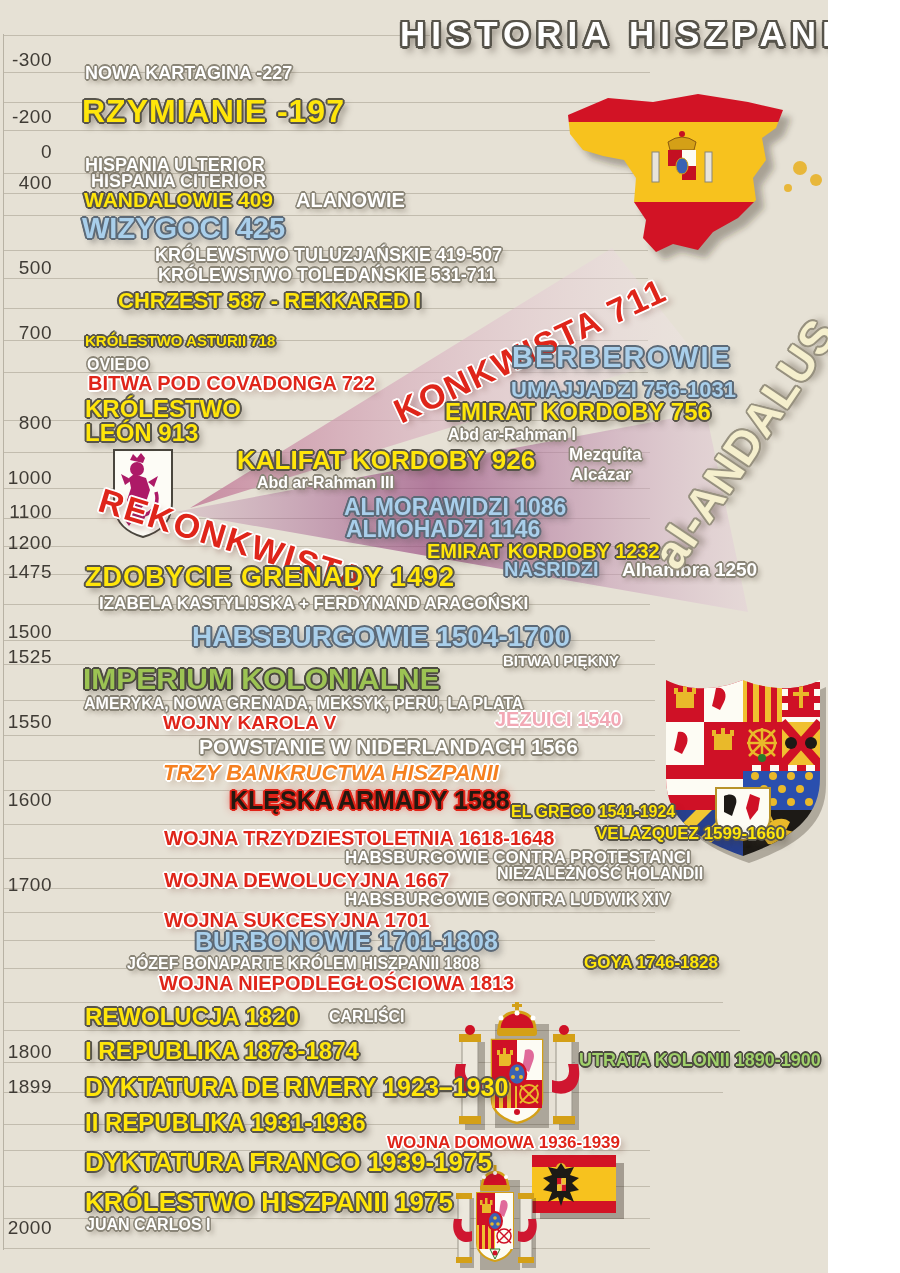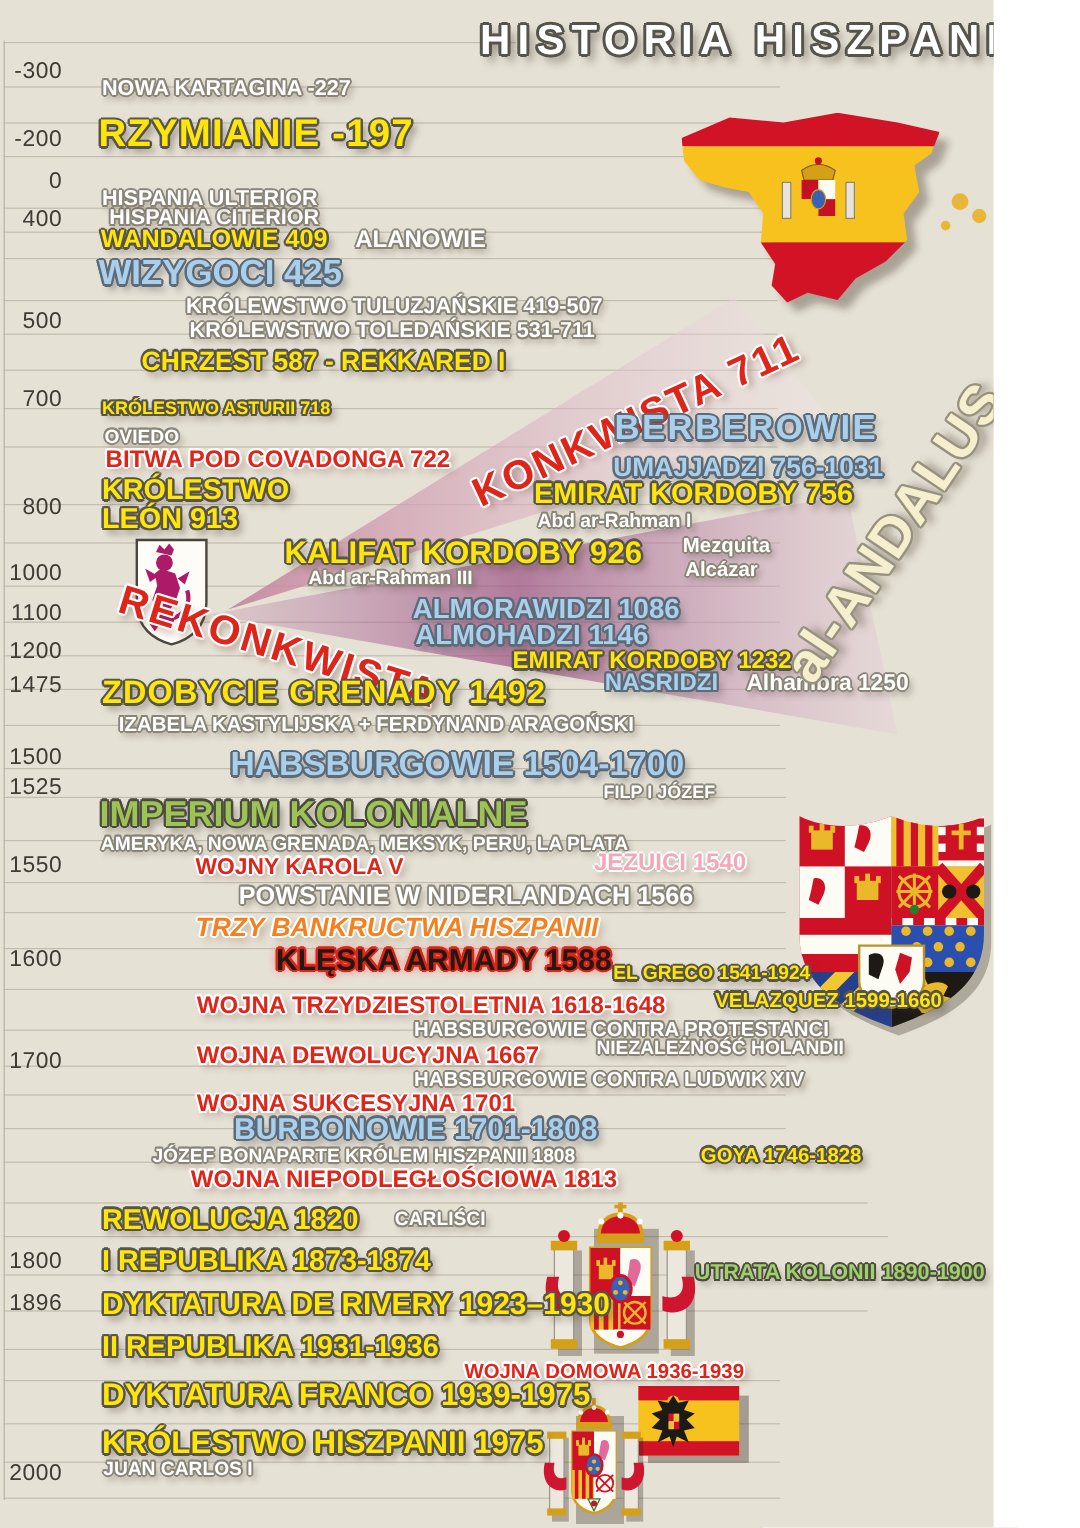--- a/index.html
+++ b/index.html
@@ -403,21 +403,21 @@
     <div class="year" style="top: 467px;">1000</div>
     <div class="year" style="top: 501px;">1100</div>
     <div class="year" style="top: 532px;">1200</div>
     <div class="year" style="top: 561px;">1475</div>
     <div class="year" style="top: 621px;">1500</div>
     <div class="year" style="top: 646px;">1525</div>
     <div class="year" style="top: 711px;">1550</div>
     <div class="year" style="top: 789px;">1600</div>
     <div class="year" style="top: 874px;">1700</div>
     <div class="year" style="top: 1041px;">1800</div>
-    <div class="year" style="top: 1076px;">1896</div>
+    <div class="year" style="top: 1076px;">1899</div>
     <div class="year" style="top: 1217px;">2000</div>
     <div class="ev c-w" style="left: 85px; top: 64px; font-size: 18px;">NOWA KARTAGINA -227</div>
     <div class="ev c-y" style="left: 82px; top: 95px; font-size: 32px; letter-spacing: 1px;">RZYMIANIE -197</div>
     <div class="ev c-w" style="left: 91px; top: 136px; font-size: 18px; margin-top: 36px;">HISPANIA CITERIOR</div>
     <div class="ev c-w" style="left: 85px; top: 156px; font-size: 18px;">HISPANIA ULTERIOR</div>
     <div class="ev c-y" style="left: 84px; top: 189px; font-size: 21px;">WANDALOWIE 409</div>
     <div class="ev c-w" style="left: 296px; top: 190px; font-size: 20px;">ALANOWIE</div>
     <div class="ev c-b" style="left: 82px; top: 214px; font-size: 29px;">WIZYGOCI 425</div>
     <div class="ev c-w" style="left: 155px; top: 246px; font-size: 18px;">KRÓLEWSTWO TULUZJAŃSKIE 419-507</div>
     <div class="ev c-w" style="left: 158px; top: 266px; font-size: 18px;">KRÓLEWSTWO TOLEDAŃSKIE 531-711</div>
@@ -439,21 +439,21 @@
     <div class="ev c-r" style="left: 100px; top: 482px; font-size: 34px; transform: rotate(17deg); transform-origin: 0px 50%; letter-spacing: 2px;">REKONKWISTA</div>
     <div class="ev c-b" style="left: 344px; top: 496px; font-size: 23px;">ALMORAWIDZI 1086</div>
     <div class="ev c-b" style="left: 346px; top: 518px; font-size: 23px;">ALMOHADZI 1146</div>
     <div class="ev c-y" style="left: 427px; top: 541px; font-size: 20px;">EMIRAT KORDOBY 1232</div>
     <div class="ev c-b" style="left: 504px; top: 559px; font-size: 20px;">NASRIDZI</div>
     <div class="ev c-w" style="left: 622px; top: 560px; font-size: 19px;">Alhambra 1250</div>
     <div class="ev c-cr" style="left: 664px; top: 540px; font-size: 46px; transform: rotate(-56deg); transform-origin: 0px 50%; letter-spacing: 1px;">al-ANDALUS</div>
     <div class="ev c-y" style="left: 85px; top: 564px; font-size: 27px; letter-spacing: 1px;">ZDOBYCIE GRENADY 1492</div>
     <div class="ev c-w" style="left: 99px; top: 595px; font-size: 17px;">IZABELA KASTYLIJSKA + FERDYNAND ARAGOŃSKI</div>
     <div class="ev c-b" style="left: 192px; top: 623px; font-size: 28px;">HABSBURGOWIE 1504-1700</div>
-    <div class="ev c-w" style="left: 503px; top: 653px; font-size: 15px;">FILP I JÓZEF</div>
+    <div class="ev c-w" style="left: 503px; top: 653px; font-size: 15px;">BITWA I PIĘKNY</div>
     <div class="ev c-w" style="left: 84px; top: 696px; font-size: 16px;">AMERYKA, NOWA GRENADA, MEKSYK, PERU, LA PLATA</div>
     <div class="ev c-g" style="left: 83px; top: 664px; font-size: 30px;">IMPERIUM KOLONIALNE</div>
     <div class="ev c-r" style="left: 163px; top: 713px; font-size: 19px;">WOJNY KAROLA V</div>
     <div class="ev c-p" style="left: 495px; top: 709px; font-size: 20px;">JEZUICI 1540</div>
     <div class="ev c-w" style="left: 199px; top: 736px; font-size: 21px;">POWSTANIE W NIDERLANDACH 1566</div>
     <div class="ev c-o" style="left: 163px; top: 762px; font-size: 22px;">TRZY BANKRUCTWA HISZPANII</div>
     <div class="ev c-d" style="left: 197px; top: 788px; font-size: 25px;">KLĘSKA ARMADY 1588</div>
     <div class="ev c-y" style="left: 511px; top: 804px; font-size: 16px;">EL GRECO 1541-1924</div>
     <div class="ev c-r" style="left: 164px; top: 828px; font-size: 20px;">WOJNA TRZYDZIESTOLETNIA 1618-1648</div>
     <div class="ev c-y" style="left: 596px; top: 825px; font-size: 17px;">VELAZQUEZ 1599-1660</div>

